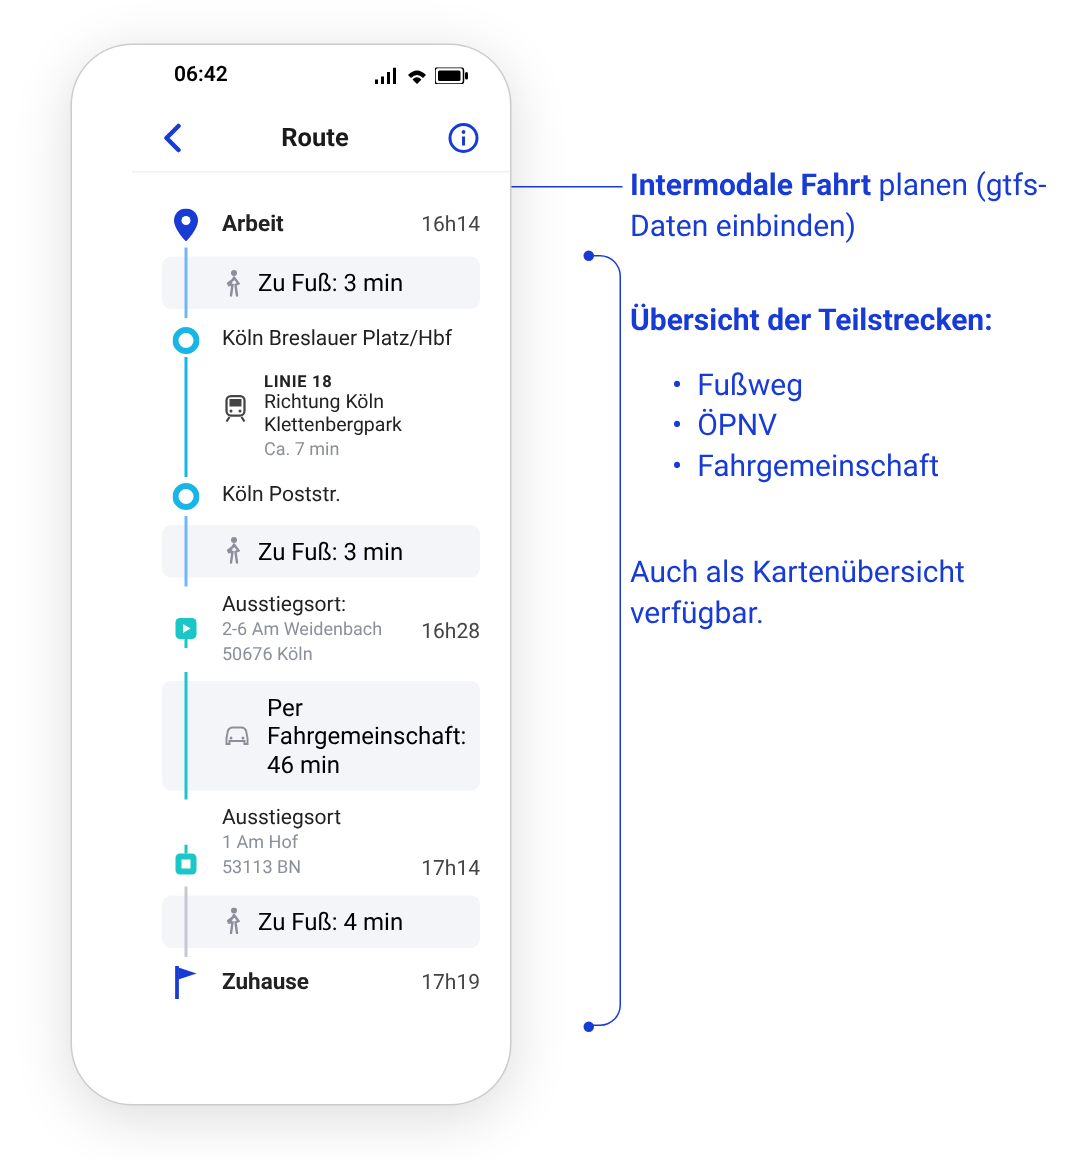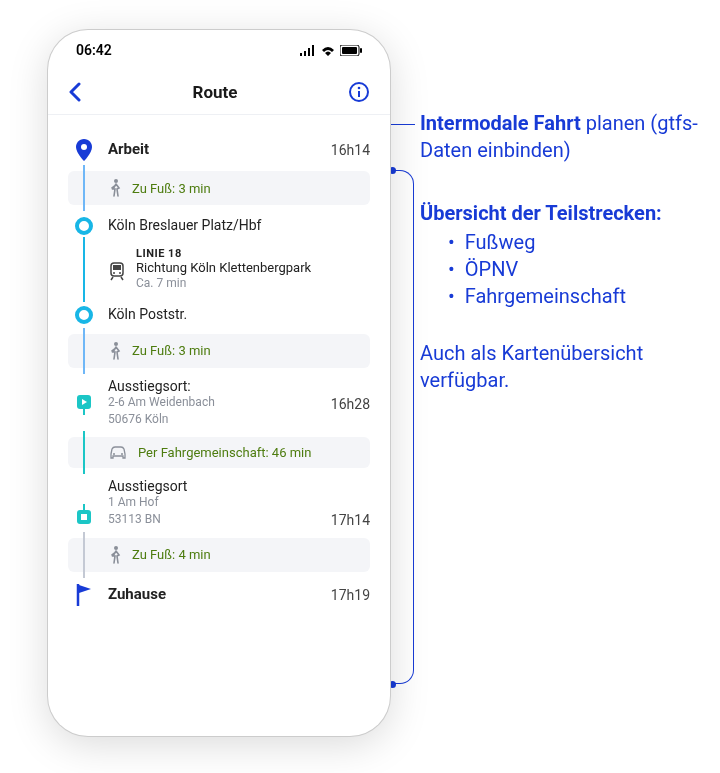--- a/index.html
+++ b/index.html
@@ -7,26 +7,27 @@
     font-family: -apple-system, BlinkMacSystemFont, "Segoe UI", Roboto, Arial, sans-serif;
     background: #fff;
     width: 720px;
     height: 773px;
     position: relative;
   }
   .phone {
     position: absolute;
     left: 48px;
     top: 30px;
-    width: 342px;
+    width: 292px;
     height: 706px;
     border-radius: 40px;
     box-shadow: 0 0 0 1px #ccc, 0 8px 40px rgba(0,0,0,0.15);
     background: #fff;
     overflow: hidden;
+    padding-left: 40px;
   }
   .status-bar {
     height: 40px;
     display: flex;
     align-items: center;
     justify-content: space-between;
     padding: 0 28px;
     font-size: 14px;
     font-weight: 600;
   }
@@ -81,33 +82,33 @@
     position: absolute;
     left: 15px;
     top: -6px;
     bottom: -6px;
     width: 2px;
     background: #6fb7f7;
   }
   .seg-line.teal { background: #1bc6c6; }
   .seg-line.grey { background: #c4c9d4; }
   .seg-icon { color: #8a8f99; flex-shrink: 0; }
-  .seg-text { font-size: 13px; color: #4d7c0f; }
+  .seg-text { font-size: 16px; color: #000000; }
   .line-label { font-size: 11px; font-weight: 700; color: #222; letter-spacing: 0.5px; }
   .annotations {
     position: absolute;
     left: 420px;
     top: 110px;
     width: 290px;
     color: #183bd6;
     font-size: 20px;
     line-height: 1.35;
   }
   .annotations .bold { font-weight: 700; }
-  .annotations ul { list-style: none; padding-left: 28px; margin: 2px 0; }
+  .annotations ul { list-style: none; padding-left: 28px; margin: 16px 0; }
   .annotations ul li::before { content: "•"; color: #183bd6; margin-right: 10px; }
   .callout-line1 {
     position: absolute;
     left: 210px;
     top: 124px;
     width: 205px;
     height: 1px;
     background: #183bd6;
   }
   .callout-dot {

